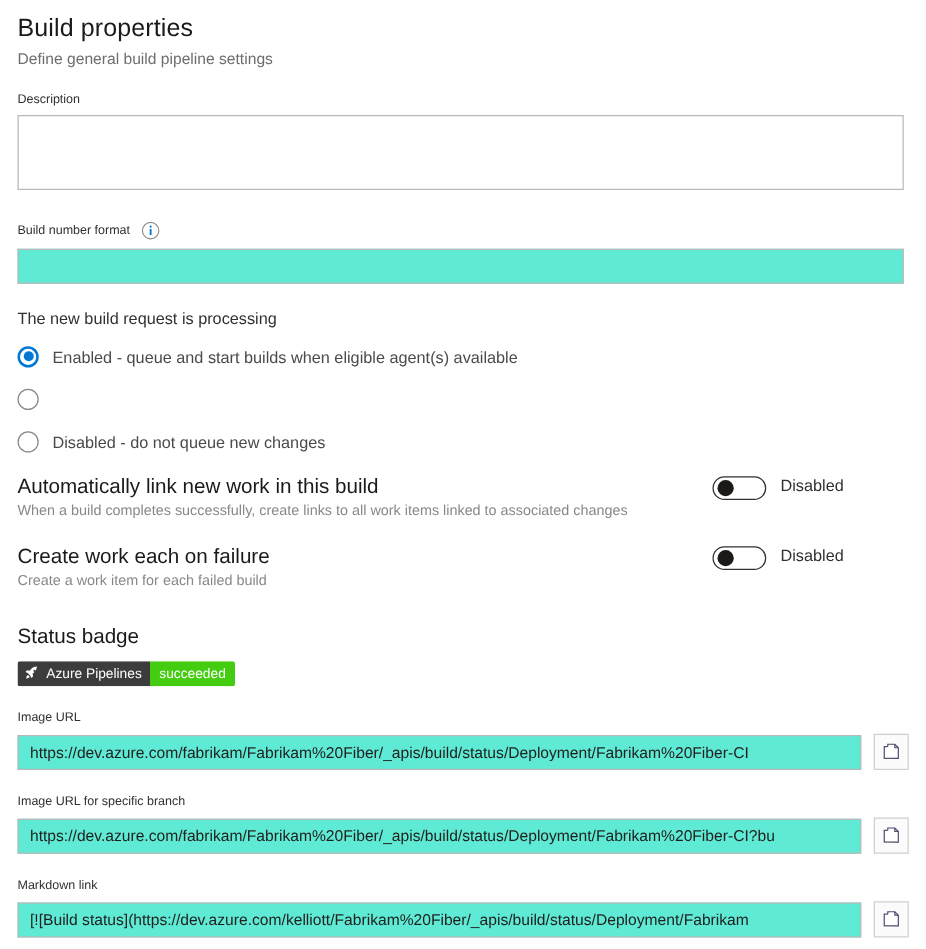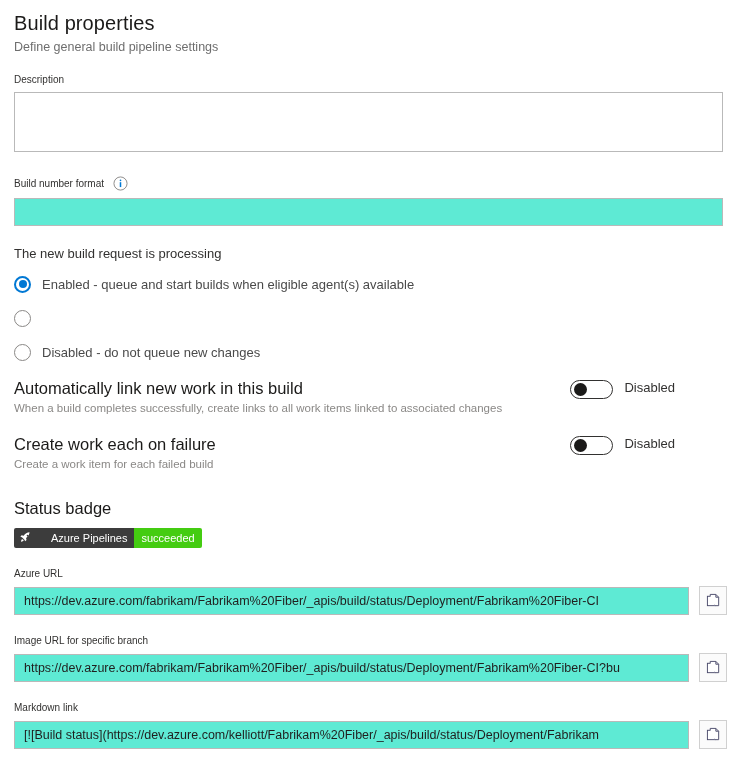--- a/index.html
+++ b/index.html
@@ -188,21 +188,21 @@
     font-size: 11px;
     overflow: hidden;
     border-radius: 2px;
   }
   .badge-left {
     background: #3c3c3c;
     color: #ffffff;
     display: flex;
     align-items: center;
     padding: 0 7px 0 5px;
-    gap: 20px;
+    gap: 6px;
   }
   .badge-right {
     background: #44cc11;
     color: #ffffff;
     display: flex;
     align-items: center;
     padding: 0 7px;
   }
 
   
@@ -310,21 +310,21 @@
           <path d="M3.6 11.2c-.8.8-1 3.2-1 3.2s2.4-.2 3.2-1c.5-.5.5-1.3 0-1.8-.5-.6-1.6-.9-2.2-.4z" fill="#ffffff"></path>
         </svg>
       </span>
       <span>Azure Pipelines</span>
     </span>
     <span class="badge-right">succeeded</span>
   </div>
 
   
   <div class="field">
-    <div class="field-label">Azure URL</div>
+    <div class="field-label">Image URL</div>
     <div class="url-row">
       <input class="textbox" type="text" readonly="" value="https://dev.azure.com/fabrikam/Fabrikam%20Fiber/_apis/build/status/Deployment/Fabrikam%20Fiber-CI" style="">
       <span class="copy-btn">
         <svg width="15" height="15" viewBox="0 0 16 16">
           <rect x="1.5" y="3.5" width="8" height="10" fill="#ffffff" stroke="#4a4a6a" stroke-width="1"></rect>
           <path d="M4.5 3.5V1.5h6l3 3v9h-4" fill="#ffffff" stroke="#4a4a6a" stroke-width="1"></path>
           <path d="M10.5 1.5v3h3" fill="none" stroke="#4a4a6a" stroke-width="1"></path>
         </svg>
       </span>
     </div>

